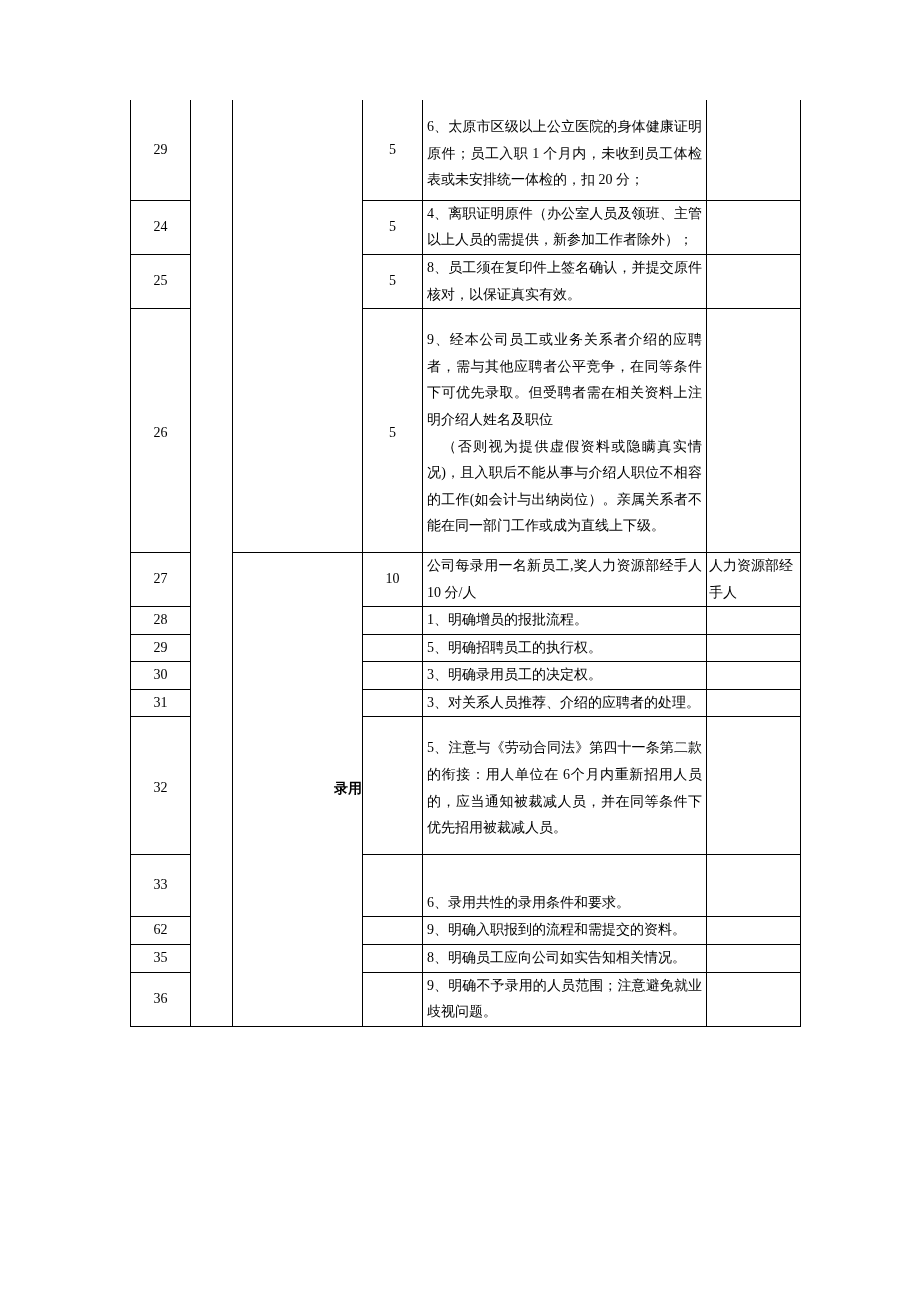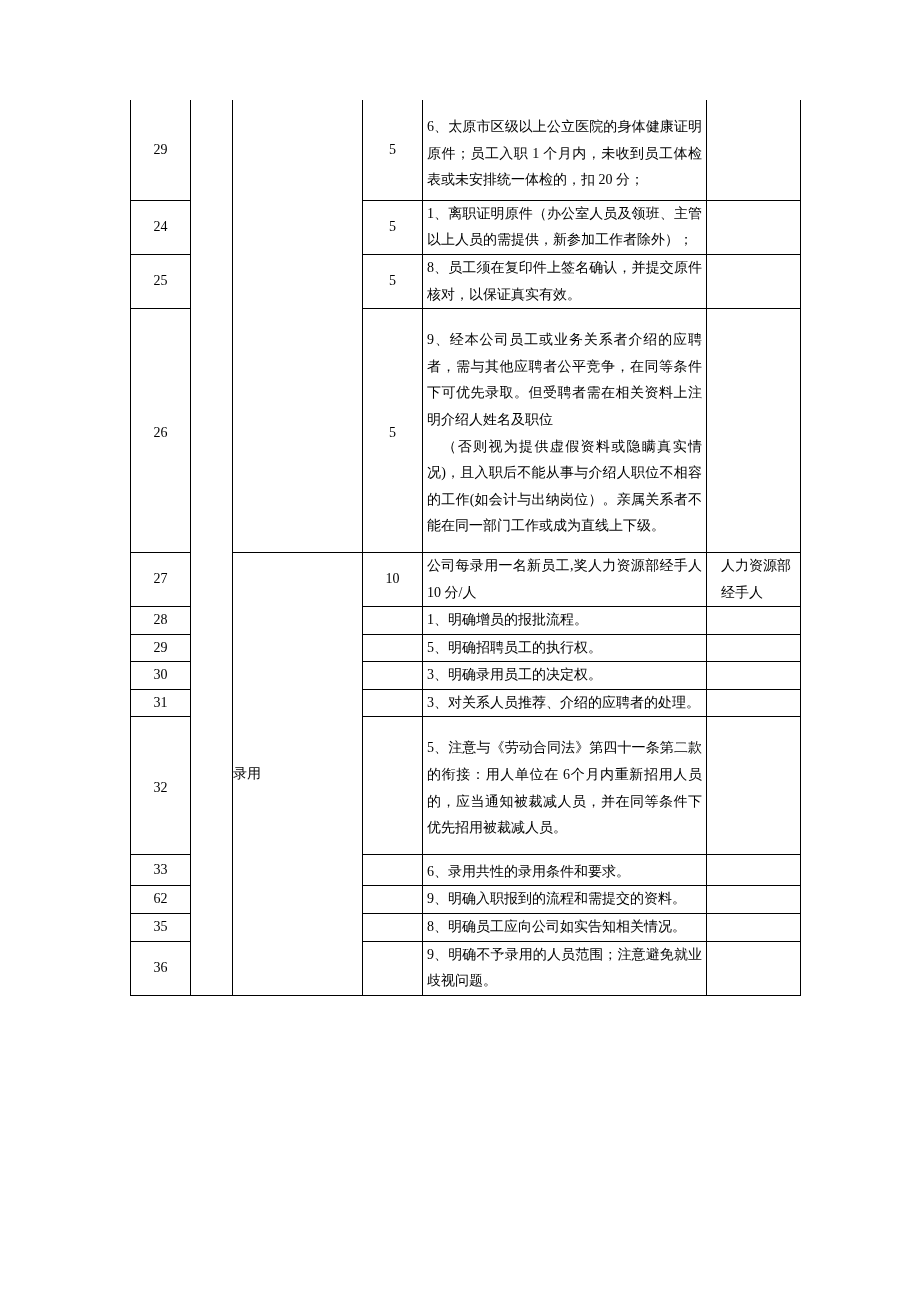--- a/index.html
+++ b/index.html
@@ -17,24 +17,24 @@
       table-layout: fixed;
     }
     td {
       border: 1px solid #000;
       vertical-align: middle;
       line-height: 1.9;
       padding: 0;
     }
     .col-num { width: 60px; text-align: center; }
     .col-a { width: 42px; }
-    .col-b { width: 130px; text-align: left; font-weight: normal; }
+    .col-b { width: 130px; text-align: right; font-weight: bold; }
     .col-c { width: 60px; text-align: center; }
     .col-d { width: 284px; padding-left: 4px; padding-right: 4px; text-align: justify; }
-    .col-e { width: 94px; padding-left: 14px; padding-right: 2px; }
+    .col-e { width: 94px; padding-left: 2px; padding-right: 2px; }
     .pre { border-top: none; }
     .tall td { padding-top: 18px; padding-bottom: 12px; }
     .pad td.col-d { padding-top: 14px; padding-bottom: 6px; }
   </style>
 </head>
 <body>
 
 <table>
   <tbody>
 
@@ -43,21 +43,21 @@
       <td class="col-a pre" rowspan="14"></td>
       <td class="col-b pre" rowspan="4"></td>
       <td class="col-c pre">5</td>
       <td class="col-d pre">6、太原市区级以上公立医院的身体健康证明原件；员工入职 1 个月内，未收到员工体检表或未安排统一体检的，扣 20 分；</td>
       <td class="col-e pre"></td>
     </tr>
 
     <tr>
       <td class="col-num">24</td>
       <td class="col-c">5</td>
-      <td class="col-d">1、离职证明原件（办公室人员及领班、主管以上人员的需提供，新参加工作者除外）；</td>
+      <td class="col-d">4、离职证明原件（办公室人员及领班、主管以上人员的需提供，新参加工作者除外）；</td>
       <td class="col-e"></td>
     </tr>
 
     <tr>
       <td class="col-num">25</td>
       <td class="col-c">5</td>
       <td class="col-d">8、员工须在复印件上签名确认，并提交原件核对，以保证真实有效。</td>
       <td class="col-e"></td>
     </tr>
 
@@ -108,21 +108,21 @@
     <tr class="tall">
       <td class="col-num">32</td>
       <td class="col-c"></td>
       <td class="col-d">5、注意与《劳动合同法》第四十一条第二款的衔接：用人单位在 6个月内重新招用人员的，应当通知被裁减人员，并在同等条件下优先招用被裁减人员。</td>
       <td class="col-e"></td>
     </tr>
 
     <tr>
       <td class="col-num">33</td>
       <td class="col-c"></td>
-      <td class="col-d" style="padding-top:4px;">6、录用共性的录用条件和要求。</td>
+      <td class="col-d" style="padding-top:35px;">6、录用共性的录用条件和要求。</td>
       <td class="col-e"></td>
     </tr>
 
     <tr>
       <td class="col-num">62</td>
       <td class="col-c"></td>
       <td class="col-d">9、明确入职报到的流程和需提交的资料。</td>
       <td class="col-e"></td>
     </tr>
 

